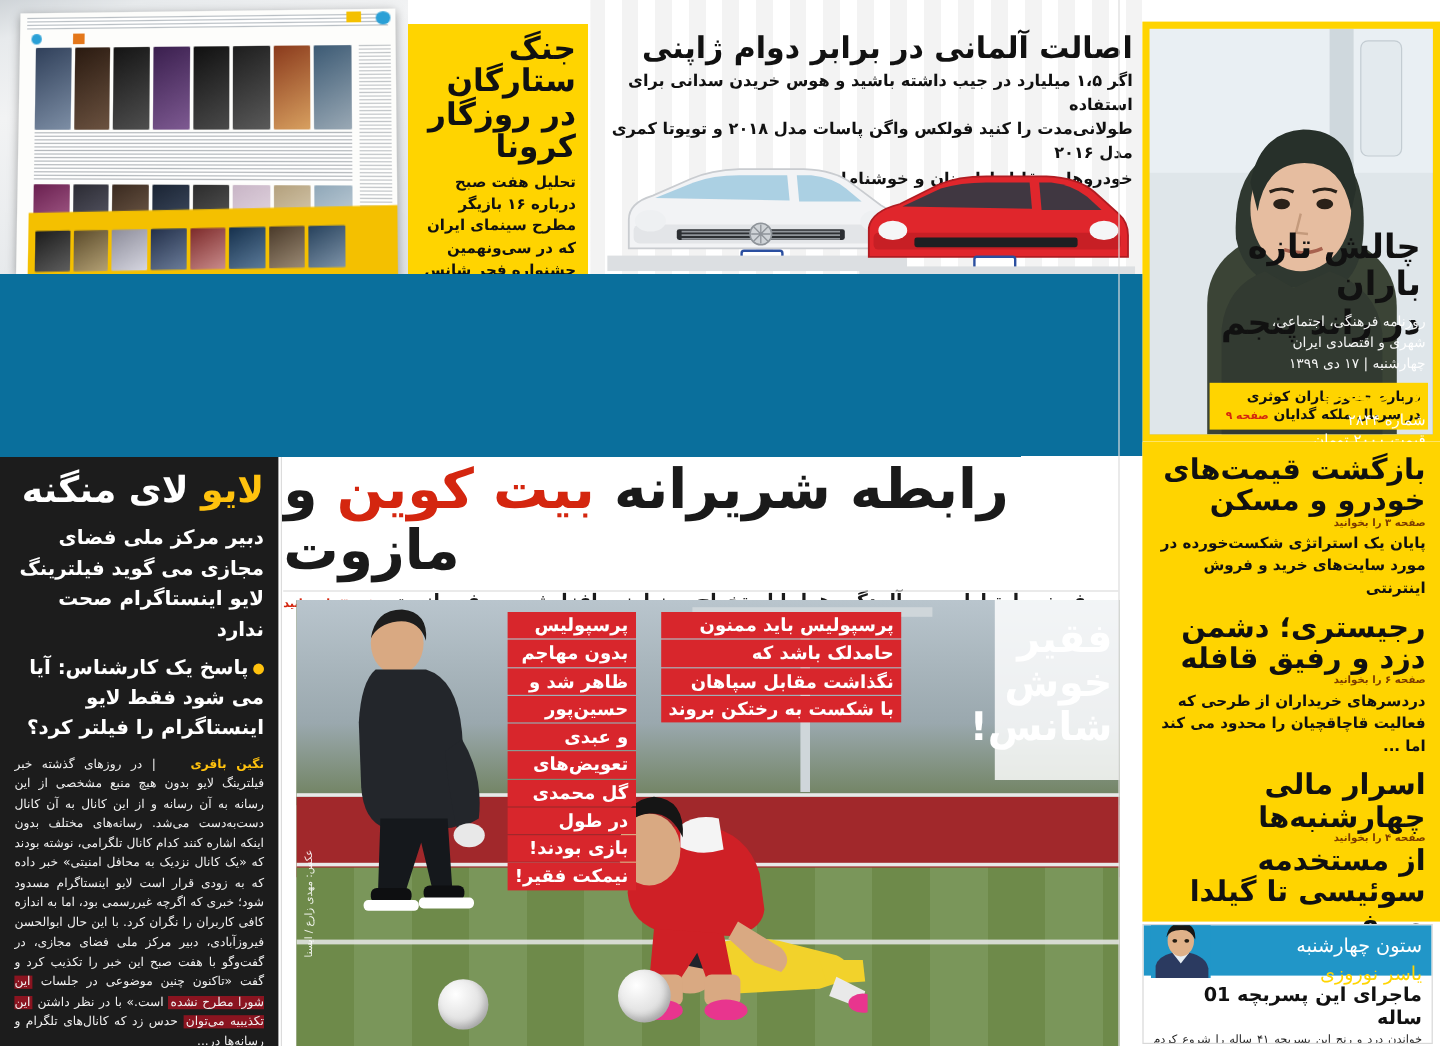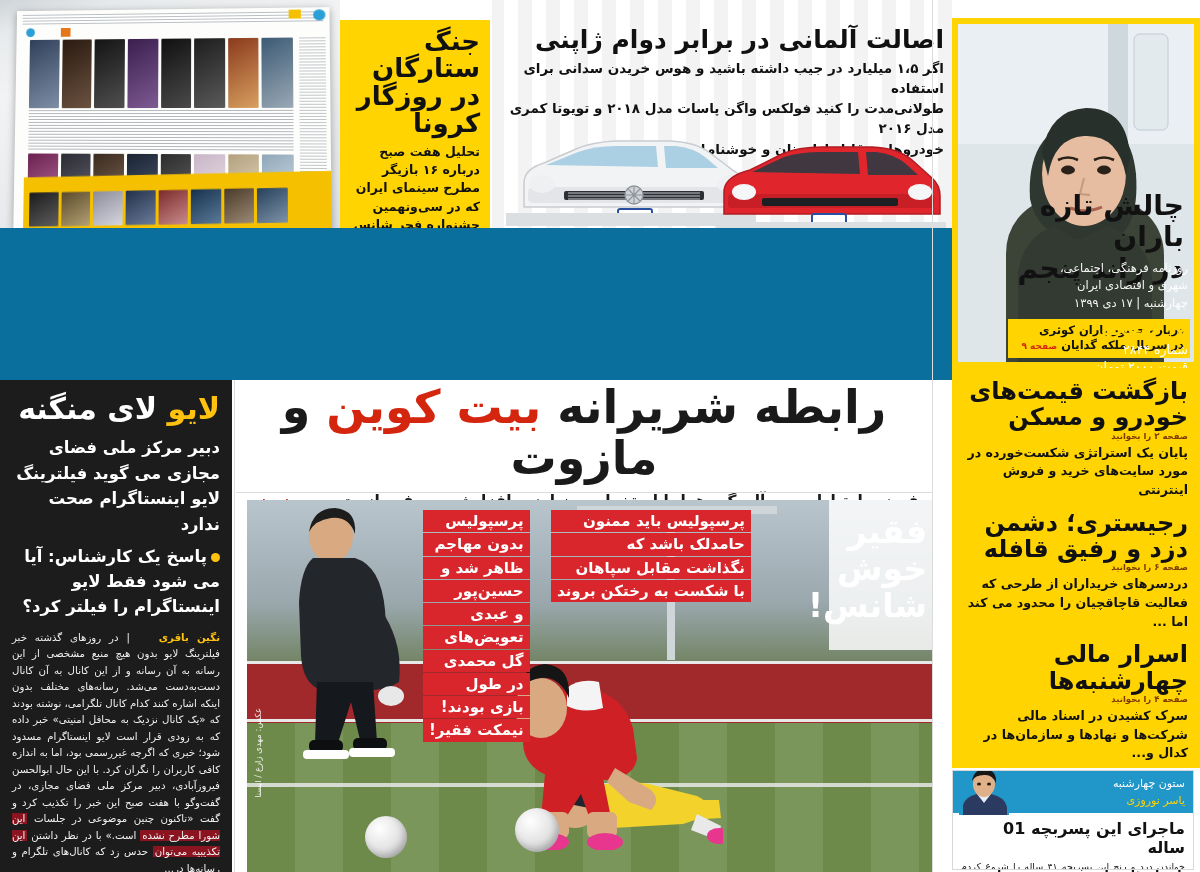--- a/index.html
+++ b/index.html
@@ -73,21 +73,21 @@
   .dc-title{font-size:30px;font-weight:bold;line-height:1.1;color:#fff;}
   .dc-title .hl{color:#ffc20e;}
   .dc-sub{font-size:16.5px;line-height:1.55;margin-top:10px;font-weight:bold;color:#fff;}
   .dc-q{font-size:16.5px;line-height:1.5;margin-top:8px;font-weight:bold;}
   .dc-dot{display:inline-block;width:9px;height:9px;border-radius:50%;background:#ffc20e;margin-left:4px;}
   .dc-body{font-size:10.2px;line-height:1.62;margin-top:10px;text-align:justify;color:#f0f0f0;}
   .dc-byline{color:#ffc20e;font-weight:bold;margin-left:21px;}
   .dc-redmark{background:#8a1420;padding:0 2px;}
 
   
-  .mainhead{left:236px;top:382px;width:696px;text-align:center;}
+  .mainhead{left:236px;top:382px;width:696px;text-align:left;}
   .mh-title{font-size:46px;font-weight:bold;color:#1a1a1a;line-height:1.1;letter-spacing:-1px;}
   .mh-title .red{color:#d4260f;}
   .mh-sub{font-size:15.5px;font-weight:bold;color:#1a1a1a;margin-top:8px;line-height:1.4;}
   .mh-ref{color:#d4260f;font-size:9.5px;font-weight:bold;}
 
   
   .photo{left:247px;top:500px;width:686px;height:372px;overflow:hidden;background:#7d8b62;}
   .pitch-sky{position:absolute;left:0;top:0;width:100%;height:46%;
       background:linear-gradient(#b9c5cd,#9aa8ae 60%,#6d7f5a 100%);}
   .pitch-track{position:absolute;left:0;top:44%;width:100%;height:18%;background:#a1282b;}
@@ -115,21 +115,21 @@
   .ycol{right:0;top:368px;width:248px;height:400px;background:#ffd400;
       padding:10px 12px 0 12px;box-sizing:border-box;text-align:right;}
   .yc-title{font-size:24px;font-weight:bold;color:#111;line-height:1.1;}
   .yc-ref{font-size:8.5px;color:#7a3a00;font-weight:bold;}
   .yc-body{font-size:12.6px;line-height:1.48;color:#111;font-weight:bold;margin:3px 0 10px 0;}
 
   
   .colbox{right:6px;top:770px;width:242px;height:100px;background:#fff;border:1px solid #d8d8d8;
       box-sizing:border-box;overflow:hidden;}
   .colbox-head{position:relative;height:42px;background:#2196c8;}
-  .cb-label{position:absolute;right:8px;top:5px;color:#fff;font-size:11px;text-align:right;line-height:1.5;}
+  .cb-label{position:absolute;right:8px;top:5px;color:#fff;font-size:16px;text-align:right;line-height:1.5;}
   .cb-name{color:#ffd400;font-weight:normal;}
   .cb-avatar{position:absolute;left:6px;top:-2px;width:50px;height:46px;overflow:hidden;}
   .cb-title{font-size:16px;font-weight:bold;color:#111;text-align:right;padding:6px 8px 0 8px;}
   .cb-body{font-size:9.6px;line-height:1.5;color:#222;text-align:justify;padding:3px 8px 0 8px;}
 
   
   .vrule{background:#dcdcdc;width:1px;}
   .hrule{background:#dcdcdc;height:1px;}
 </style>
 </head>
@@ -396,21 +396,20 @@
       <div class="yc-body">پایان یک استراتژی شکست‌خورده در مورد سایت‌های خرید و فروش اینترنتی</div>
     </div>
     <div>
       <div class="yc-title">رجیستری؛ دشمن دزد و رفیق قافله</div>
       <div class="yc-ref">صفحه ۶ را بخوانید</div>
       <div class="yc-body">دردسرهای خریداران از طرحی که فعالیت قاچاقچیان را محدود می کند اما ...</div>
     </div>
     <div>
       <div class="yc-title">اسرار مالی چهارشنبه‌ها</div>
       <div class="yc-ref">صفحه ۴ را بخوانید</div>
-      <div class="yc-body">سرک کشیدن در اسناد مالی شرکت‌ها و نهادها و سازمان‌ها در کدال و...</div>
     </div>
     <div>
       <div class="yc-title">از مستخدمه سوئیسی تا گیلدا صوفی</div>
       <div class="yc-ref">صفحه ۱۰ را بخوانید</div>
       <div class="yc-body">داستان‌هایی از پشت صحنه سیاست و فرهنگ و اقتصاد ایران در قرن گذشته</div>
     </div>
   </div>
 
   <div class="abs colbox">
     <div class="colbox-head">

